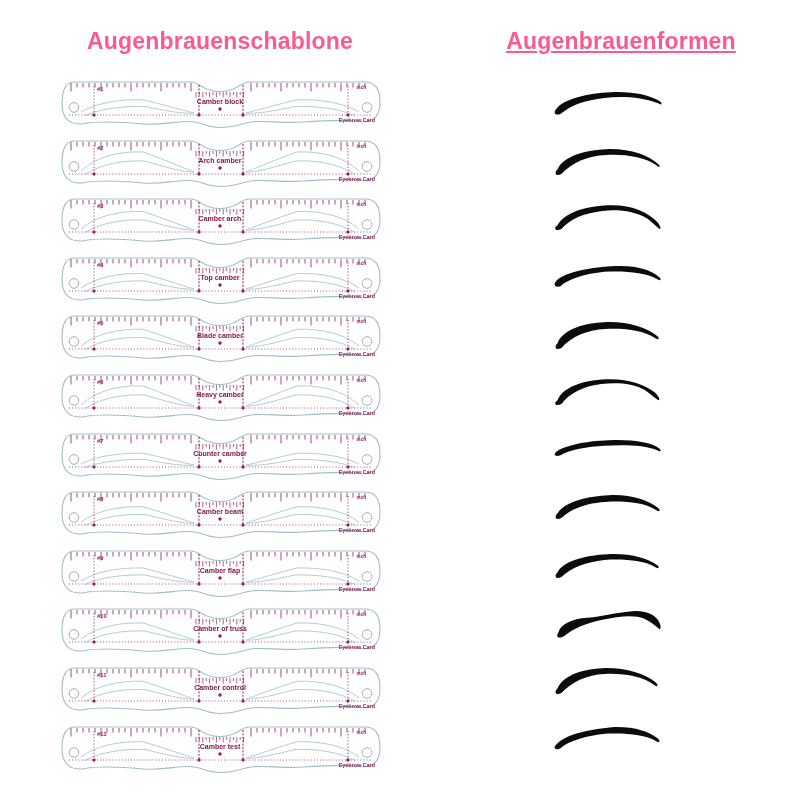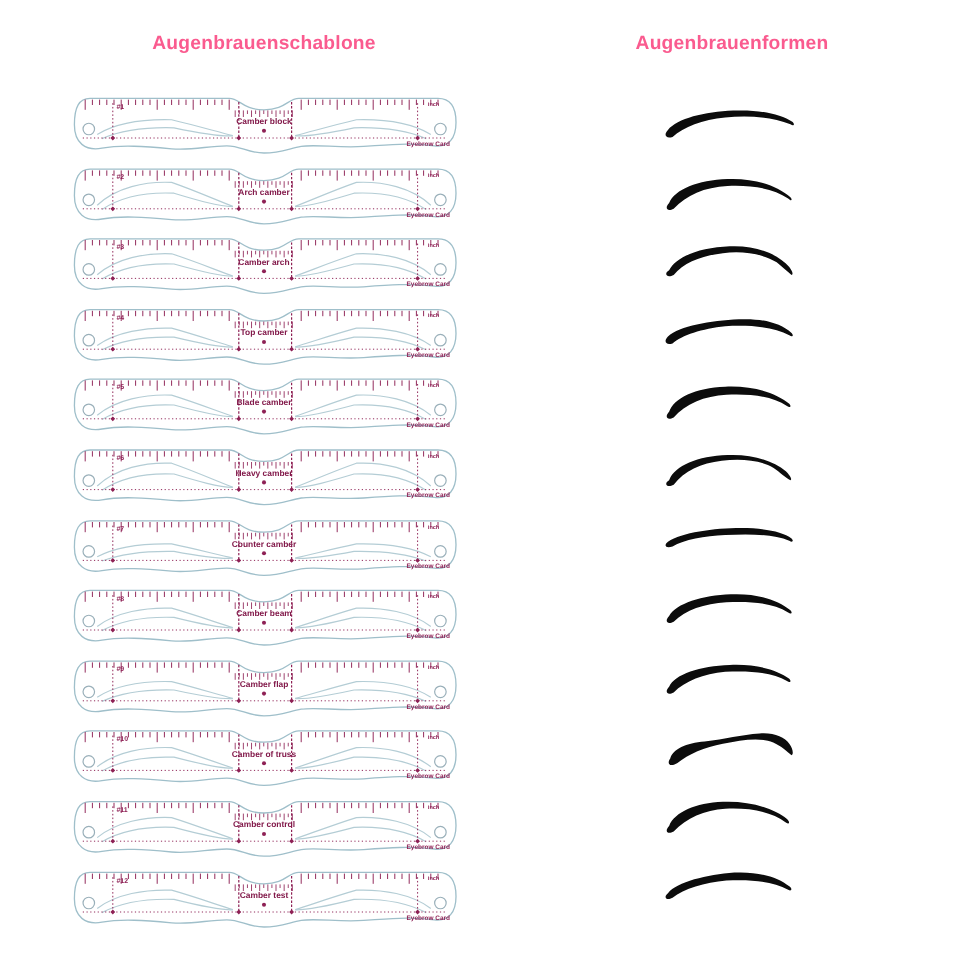--- a/index.html
+++ b/index.html
@@ -1,21 +1,21 @@
 <!DOCTYPE html>
 <html><head>
 <meta charset="utf-8">
 <style>
   html,body{margin:0;padding:0;background:#fff;}
   .page{position:relative;width:800px;height:800px;background:#fff;overflow:hidden;
         font-family:"Liberation Sans",sans-serif;}
-  .header{position:absolute;top:28px;font-weight:bold;font-size:16px;text-align:center;
+  .header{position:absolute;top:28px;font-weight:bold;font-size:23px;text-align:center;
           letter-spacing:.2px;}
   #hdr-left{left:50px;width:340px;}
-  #hdr-right{left:475px;width:270px;}
+  #hdr-right{left:486px;width:270px;text-decoration:underline;}
   #stencil-column{position:absolute;left:55px;top:76px;width:330px;height:710px;}
   .stencil-card{position:absolute;left:0;width:330px;height:56px;}
   #shape-column{position:absolute;left:549px;top:84px;width:126px;height:710px;}
   .brow-shape{position:absolute;left:0;width:124px;height:44px;}
   svg{display:block;}
 </style>
 </head>
 <body>
 
 <div class="page">

